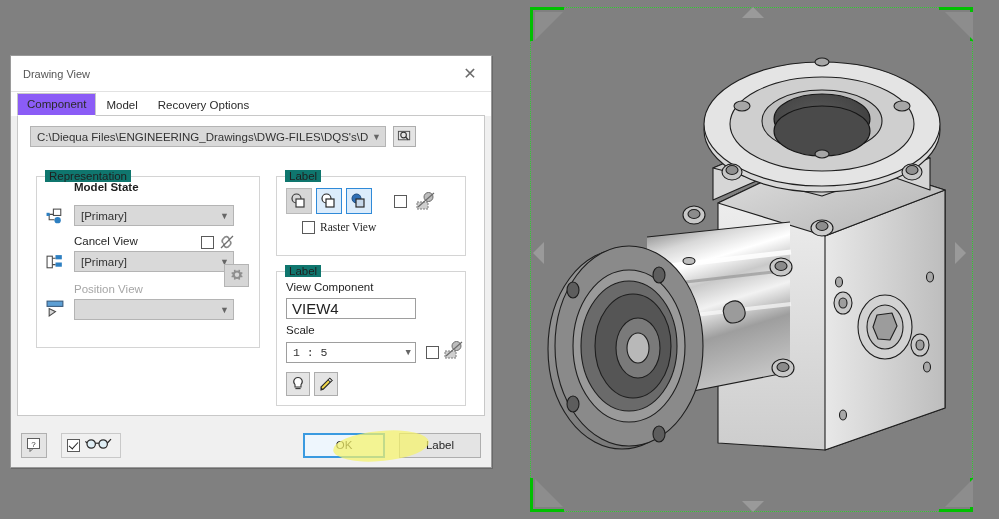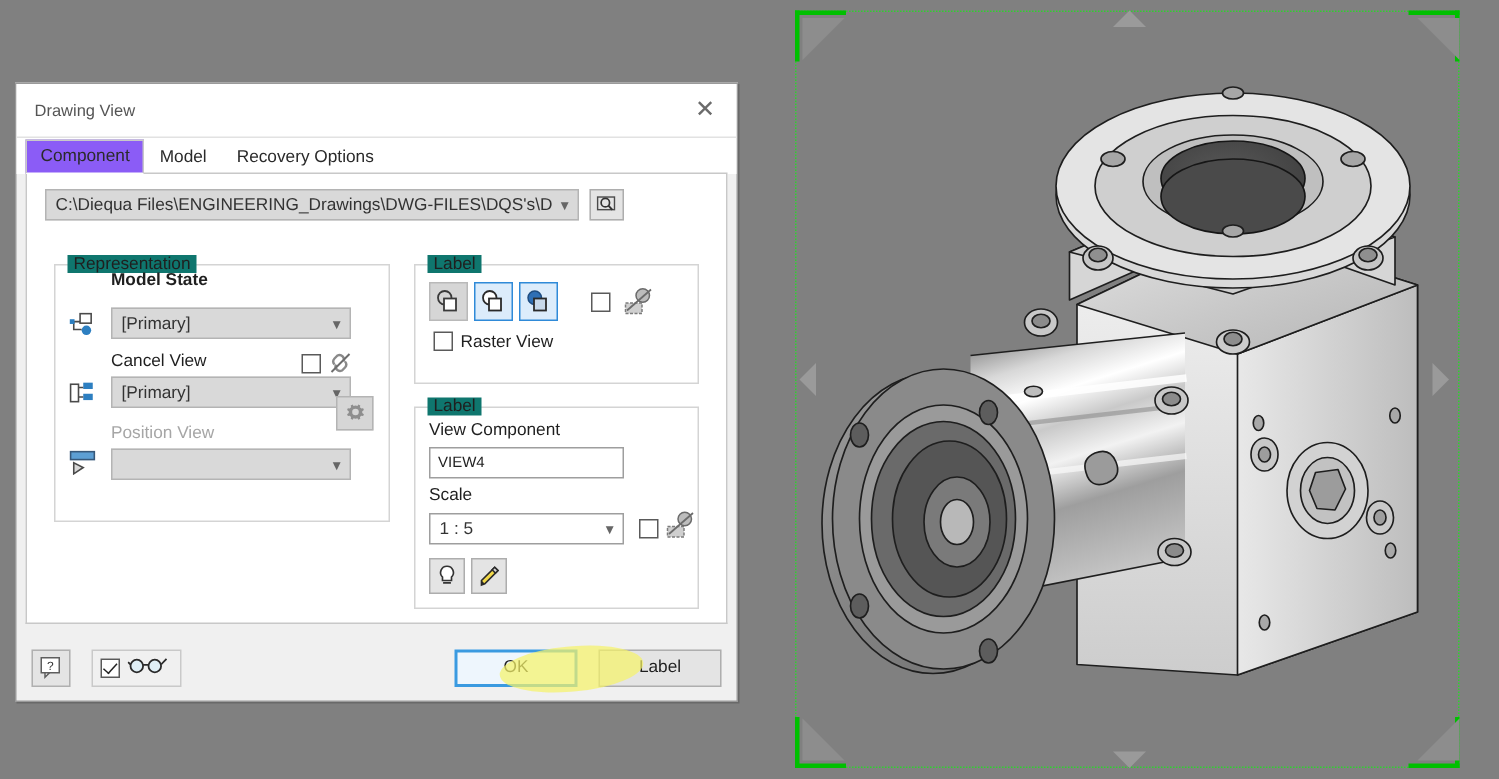--- a/index.html
+++ b/index.html
@@ -78,23 +78,23 @@
     display: flex; align-items: center; padding: 0 4px 0 6px;
     font-size: 11.5px; color: #333; cursor: pointer; user-select: none;
   }
   .combo .val { flex: 1; overflow: hidden; white-space: nowrap; }
   .combo .chev { color: #666; font-size: 9px; padding-left: 4px; }
   .combo.disabled .val { color: #b5b5b5; }
 
   .input {
     height: 21px; background: #fff; border: 1px solid #9e9e9e;
     display: flex; align-items: center; padding: 0 5px;
-    font-size: 10px; color: #222;
-  }
-  .combo.white { background: #fff; border: 1px solid #9e9e9e; }
+    font-size: 15px; color: #222;
+  }
+  .combo.white { background: #fff; border: 1px solid #9e9e9e; font-family: Liberation Mono, monospace; }
 
   .sq-btn {
     width: 23px; height: 21px; background: #e4e4e4; border: 1px solid #adadad;
     display: flex; align-items: center; justify-content: center; cursor: pointer;
   }
 
   .group {
     position: absolute; border: 1px solid #d4d4d4;
   }
   .group > .gtitle {
@@ -402,21 +402,21 @@
           </svg>
         </div>
         <span class="cbox" style="margin-left:18px;"></span>
         <svg width="22" height="20" viewBox="0 0 22 20" style="margin-left:4px;">
           <rect x="2" y="11" width="11" height="7" fill="#cfcfcf" stroke="#7c7c7c" stroke-dasharray="2 1"></rect>
           <circle cx="13.5" cy="6" r="4.5" fill="#bdbdbd" stroke="#6b6b6b"></circle>
           <line x1="3" y1="16" x2="19" y2="2" stroke="#6b6b6b" stroke-width="1.2"></line>
         </svg>
       </div>
 
-      <div style="position:absolute; left:12px; top:44px; display:flex; align-items:center; gap:5px;">
+      <div style="position:absolute; left:25px; top:44px; display:flex; align-items:flex-start; gap:5px;font-family:Liberation Serif, serif;">
         <span class="cbox"></span>
         <span class="lbl">Raster View</span>
       </div>
     </div>
 
     <div class="group" style="left:258px; top:155px; width:190px; height:135px;">
       <span class="gtitle">Label</span>
 
       <div class="lbl" style="position:absolute; left:9px; top:9px;">View Component</div>
       <div class="input" style="position:absolute; left:9px; top:26px; width:130px;">

